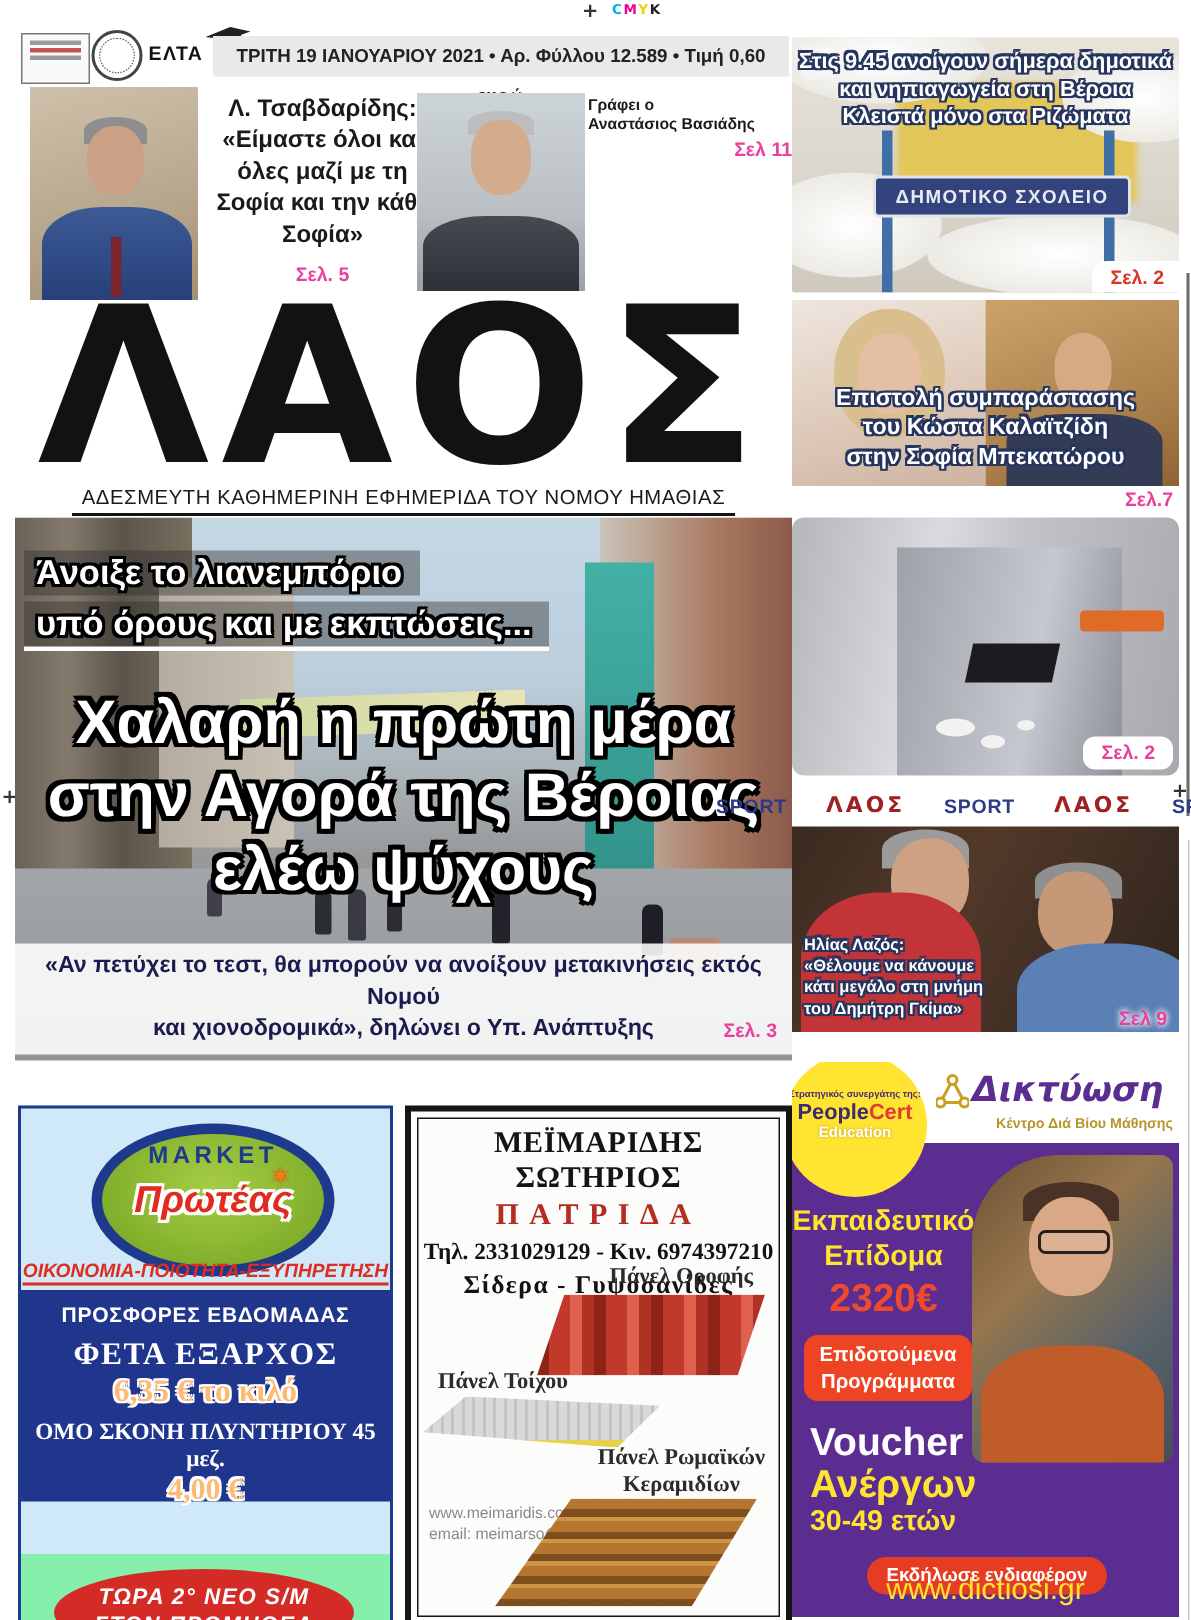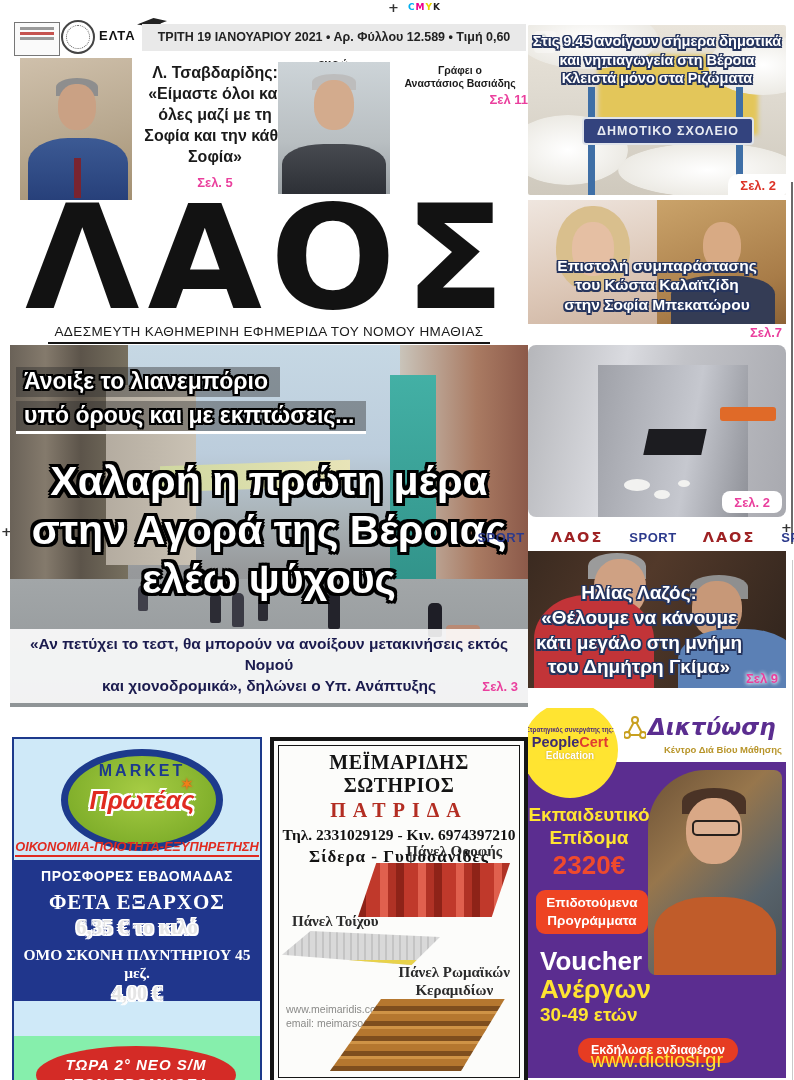--- a/index.html
+++ b/index.html
@@ -36,21 +36,21 @@
   .ph-t1 .head{position:absolute;left:38px;top:26px;width:38px;height:46px;background:#caa184;border-radius:45%;}
   .ph-t1 .hair{position:absolute;left:36px;top:20px;width:42px;height:18px;background:#8e8e8e;border-radius:50% 50% 0 0;}
   .ph-t1 .tie{position:absolute;left:54px;bottom:2px;width:7px;height:40px;background:#7a2430;}
   .ph-t2{left:278px;top:62px;width:112px;height:132px;background:linear-gradient(180deg,#cdd4d8,#b9bfc2 60%,#9aa0a4);}
   .ph-t2 .suit{position:absolute;left:4px;bottom:0;width:104px;height:50px;background:linear-gradient(180deg,#474a50,#2d3036);border-radius:40% 40% 0 0;}
   .ph-t2 .head{position:absolute;left:36px;top:18px;width:40px;height:50px;background:#d3ab8d;border-radius:45%;}
   .ph-t2 .hair{position:absolute;left:34px;top:12px;width:44px;height:16px;background:#bdbdbd;border-radius:50% 50% 0 0;}
   .t1-text{position:absolute;left:134px;top:62px;width:162px;text-align:center;font-weight:bold;font-size:16px;line-height:1.32;color:#1a1a1a;}
   .t1-page{margin-top:6px;}
   .t2-text{position:absolute;left:392px;top:58px;width:136px;text-align:center;font-weight:bold;font-size:14.5px;line-height:1.22;color:#1a1a1a;}
-  .t2-byline{margin-top:6px;text-align:center;font-size:10.5px;line-height:1.25;}
+  .t2-byline{margin-top:6px;text-align:left;font-size:10.5px;line-height:1.25;}
   .t2-page{text-align:right;margin-top:2px;}
 
   
   .masthead{position:absolute;left:10px;top:202px;width:518px;height:138px;text-align:center;}
   .masthead-title{font-family:"DejaVu Sans",sans-serif;font-weight:bold;font-size:148px;line-height:0.76;
                   letter-spacing:8px;color:#121212;transform:scaleY(.98);}
   .masthead-sub{display:table;margin:10px auto 0;font-size:13.5px;font-weight:normal;letter-spacing:.4px;
                 color:#1a1a1a;border-bottom:2px solid #141414;padding:0 6px 3px;}
 
   
@@ -102,21 +102,21 @@
 
   
   .art-sport{position:absolute;left:528px;top:551px;width:258px;height:137px;overflow:hidden;
      background:linear-gradient(120deg,#3a2a20 0%,#52392a 40%,#2e231c 100%);}
   .shirt-red{position:absolute;left:6px;top:44px;width:120px;height:100px;background:#c23438;border-radius:44% 44% 0 0;}
   .head-l{position:absolute;left:66px;top:8px;width:52px;height:58px;background:#cfa183;border-radius:46%;}
   .hair-l{position:absolute;left:60px;top:2px;width:58px;height:26px;background:#9b9b9b;border-radius:50% 50% 0 0;}
   .shirt-blue{position:absolute;right:-12px;top:78px;width:120px;height:70px;background:#5b80b5;border-radius:44% 44% 0 0;}
   .head-r{position:absolute;right:44px;top:30px;width:50px;height:56px;background:#c79878;border-radius:46%;}
   .hair-r{position:absolute;right:38px;top:24px;width:58px;height:24px;background:#8f8f8f;border-radius:50% 50% 0 0;}
-  .sport-title{position:absolute;left:8px;bottom:8px;text-align:center;font-weight:bold;font-size:19px;line-height:1.3;}
+  .sport-title{position:absolute;left:8px;bottom:8px;text-align:left;font-weight:bold;font-size:11px;line-height:1.3;}
   .sport-page{position:absolute;right:8px;bottom:2px;text-shadow:0 0 4px #fff,0 0 4px #fff;}
 
   
   .main-art{position:absolute;left:10px;top:345px;width:518px;height:362px;overflow:hidden;}
   .street{position:absolute;inset:0;background:linear-gradient(180deg,#c6d8e4 0%,#bccddc 30%,#a9b2b6 48%,#97999b 62%,#8f9193 100%);}
   .bld-l{position:absolute;left:0;top:0;width:118px;height:250px;background:linear-gradient(90deg,#6a6258 0%,#847a6c 30%,#5c544a 60%,#77705f 100%);}
   .bld-l2{position:absolute;left:96px;top:40px;width:90px;height:180px;background:linear-gradient(90deg,#b4aca0,#cac2b4);}
   .awning{position:absolute;left:150px;top:118px;width:190px;height:26px;background:linear-gradient(90deg,#cfd8a0,#e8e4b8);transform:skewY(-2deg);}
   .bld-r{position:absolute;right:0;top:0;width:128px;height:300px;background:linear-gradient(270deg,#8c5a4a 0%,#a97a62 40%,#c9c4ba 100%);}
   .shop-teal{position:absolute;right:92px;top:30px;width:46px;height:240px;background:linear-gradient(180deg,#43b0a5,#2f8f86);}
@@ -146,21 +146,21 @@
         background:radial-gradient(ellipse at 50% 40%,#a6cc44,#7fae2a 75%);border:7px solid #1d3a8c;}
   .market{position:absolute;left:0;top:6px;width:100%;text-align:center;font-weight:900;font-size:16px;color:#1d3a8c;letter-spacing:3px;}
   .star{position:absolute;right:22px;top:18px;color:#f08018;font-size:17px;text-shadow:0 0 2px #d03010;}
   .proteas-name{position:absolute;left:0;top:30px;width:100%;text-align:center;font-weight:900;font-style:italic;font-size:25px;color:#e02b20;
       text-shadow:-2px -2px 0 #fff,2px -2px 0 #fff,-2px 2px 0 #fff,2px 2px 0 #fff,0 2px 0 #fff,0 -2px 0 #fff;}
   .ad1-tag{position:absolute;left:0;top:100px;width:100%;text-align:center;font-weight:900;font-style:italic;font-size:12.8px;color:#e02b20;}
   .ad1-tag span{border-bottom:2px solid #e02b20;padding-bottom:1px;}
   .ad1-navy{position:absolute;left:0;top:121px;width:100%;height:141px;background:#20368c;text-align:center;color:#fff;}
   .offers{margin-top:8px;font-weight:900;font-size:14px;letter-spacing:.5px;}
   .feta{margin-top:6px;font-family:"Liberation Serif",serif;font-weight:bold;font-size:21px;letter-spacing:1px;}
-  .price{font-family:"Liberation Serif",serif;font-weight:bold;font-size:21px;color:#e5e5e5;
+  .price{font-family:"Liberation Serif",serif;font-weight:bold;font-size:21px;color:#fdba74;
       text-shadow:-1.5px -1.5px 0 #fff,1.5px -1.5px 0 #fff,-1.5px 1.5px 0 #fff,1.5px 1.5px 0 #fff,0 1.5px 0 #fff,0 -1.5px 0 #fff;}
   .omo{margin-top:6px;font-family:"Liberation Serif",serif;font-weight:bold;font-size:15.5px;}
   .ad1-bottom{position:absolute;left:0;top:262px;width:100%;height:77px;background:#86efac;margin-top:35px;}
   .ellipse-red{position:absolute;left:22px;top:10px;width:200px;height:58px;background:#d42b26;border-radius:50%;
       display:flex;flex-direction:column;align-items:center;justify-content:center;color:#fff;
       font-weight:bold;font-style:italic;font-size:15px;line-height:1.25;letter-spacing:1px;}
 
   
   .ad2{position:absolute;left:270px;top:737px;width:250px;height:341px;background:#fcfcfa;border:4px solid #151515;
        outline:1px solid #151515;outline-offset:-9px;font-family:"Liberation Serif",serif;text-align:center;}

